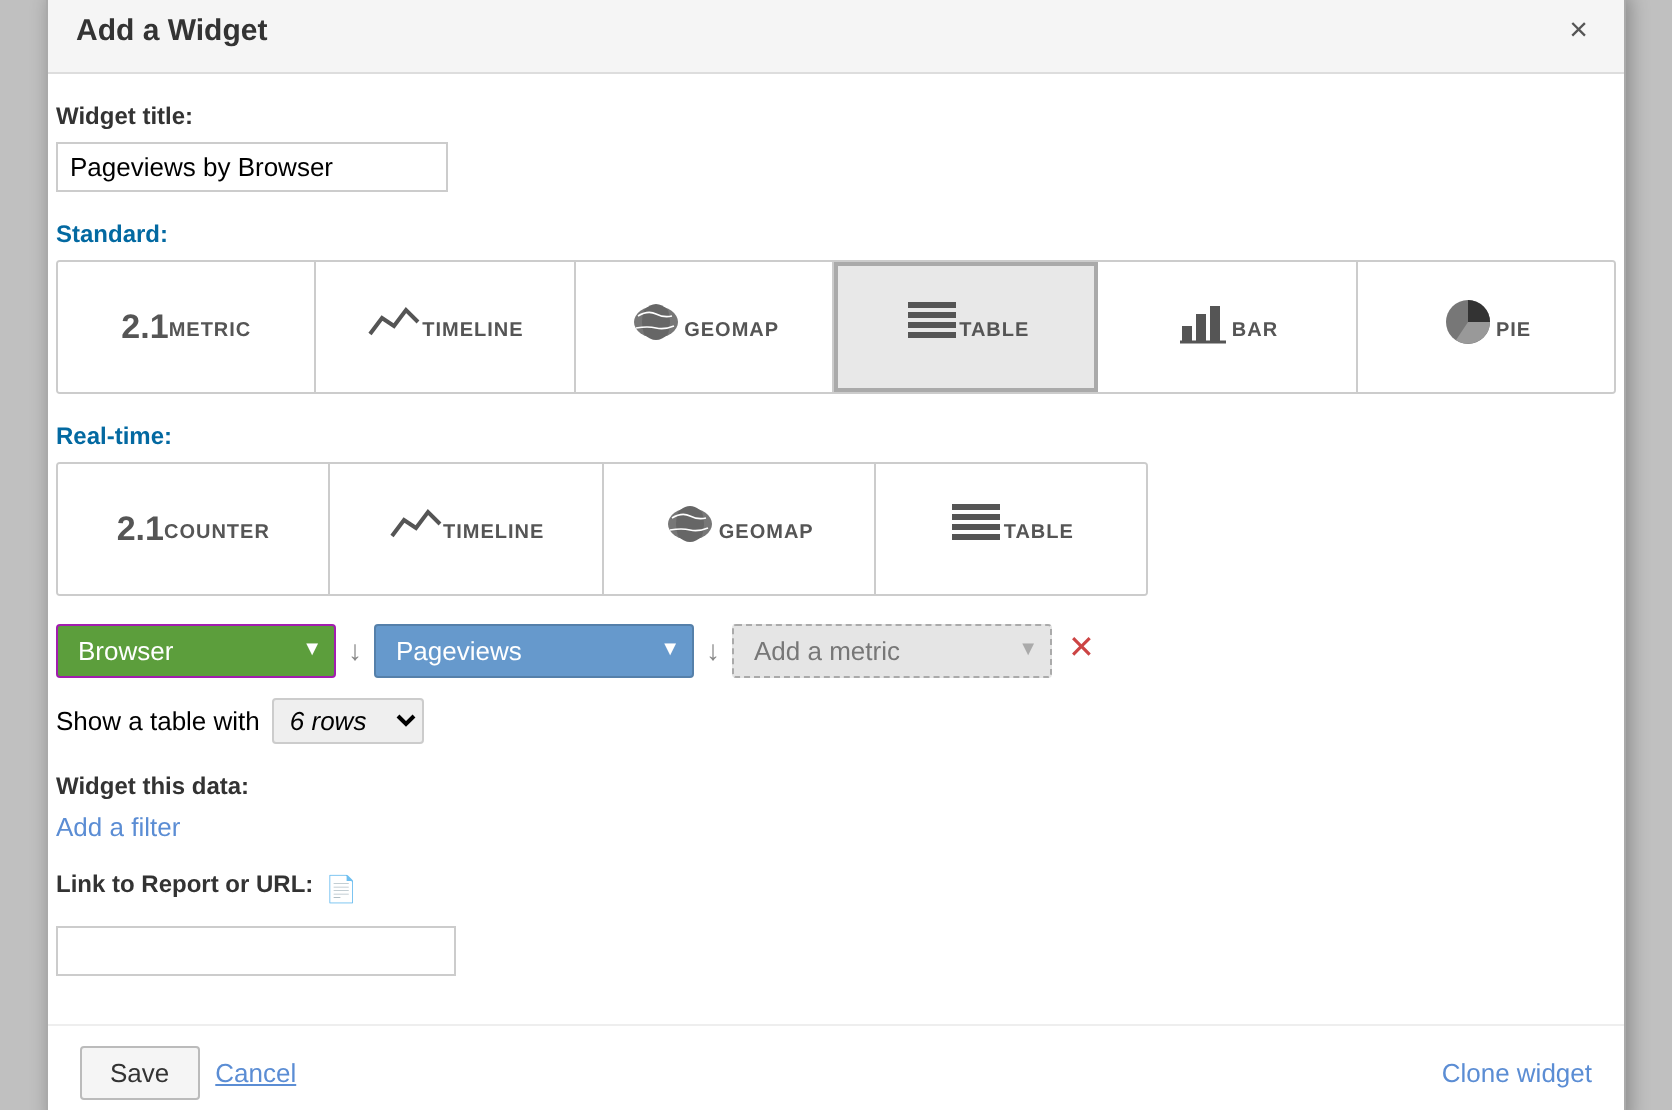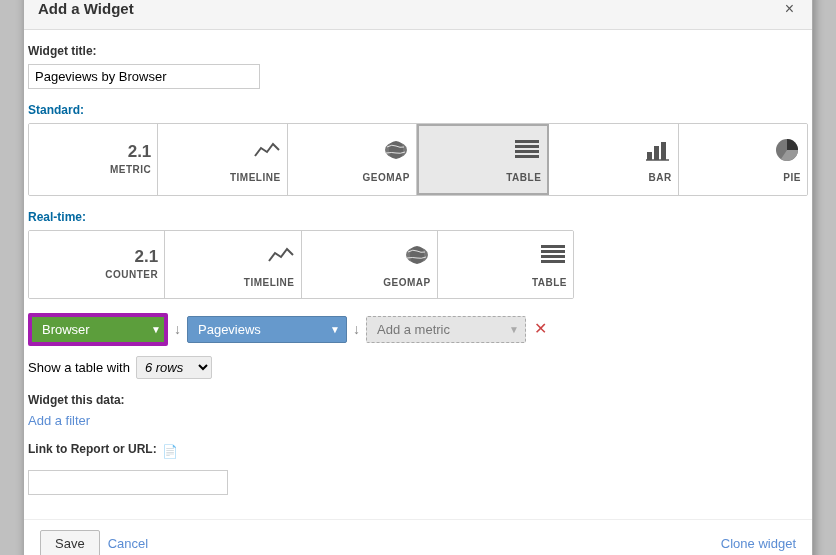--- a/index.html
+++ b/index.html
@@ -59,21 +59,21 @@
     .field-label {
       font-size: 12px;
       font-weight: bold;
       color: #333;
       margin-bottom: 6px;
     }
     .text-input {
       border: 1px solid #ccc;
       padding: 4px 6px;
       font-size: 13px;
-      width: 232px;
+      width: 196px;
       outline: none;
     }
     .section {
       margin-bottom: 14px;
     }
     .section-label {
       font-size: 12px;
       font-weight: bold;
       color: #0369a1;
       margin-bottom: 6px;
@@ -82,22 +82,22 @@
       display: flex;
       gap: 0;
       border: 1px solid #ccc;
       border-radius: 2px;
       overflow: hidden;
     }
     .widget-option {
       flex: 1;
       padding: 10px 6px;
       display: flex;
-      flex-direction: column;
-      align-items: flex-end;
+      flex-direction: row;
+      align-items: center;
       justify-content: center;
       cursor: pointer;
       border-right: 1px solid #ccc;
       background: #fff;
       min-height: 65px;
     }
     .widget-option:last-child { border-right: none; }
     .widget-option.selected {
       background: #e8e8e8;
       border: 2px solid #aaa;
@@ -144,21 +144,21 @@
     .columns-row {
       display: flex;
       align-items: center;
       gap: 6px;
       flex-wrap: wrap;
       margin-top: 6px;
     }
     .dropdown-green {
       background: #5c9e3c;
       color: #fff;
-      border: 4px solid #a21caf;
+      border: 1px solid #a21caf;
       border-radius: 2px;
       padding: 5px 24px 5px 10px;
       font-size: 13px;
       cursor: pointer;
       appearance: none;
       -webkit-appearance: none;
       position: relative;
       min-width: 140px;
     }
     .dropdown-wrapper {
@@ -275,20 +275,21 @@
       font-size: 13px;
       cursor: pointer;
       color: #333;
     }
     .btn-cancel {
       background: none;
       border: none;
       color: #5b8dd4;
       font-size: 13px;
       cursor: pointer;
+      text-decoration: underline;
     }
     .btn-clone {
       background: none;
       border: none;
       color: #5b8dd4;
       font-size: 13px;
       cursor: pointer;
     }
     select {
       cursor: pointer;

